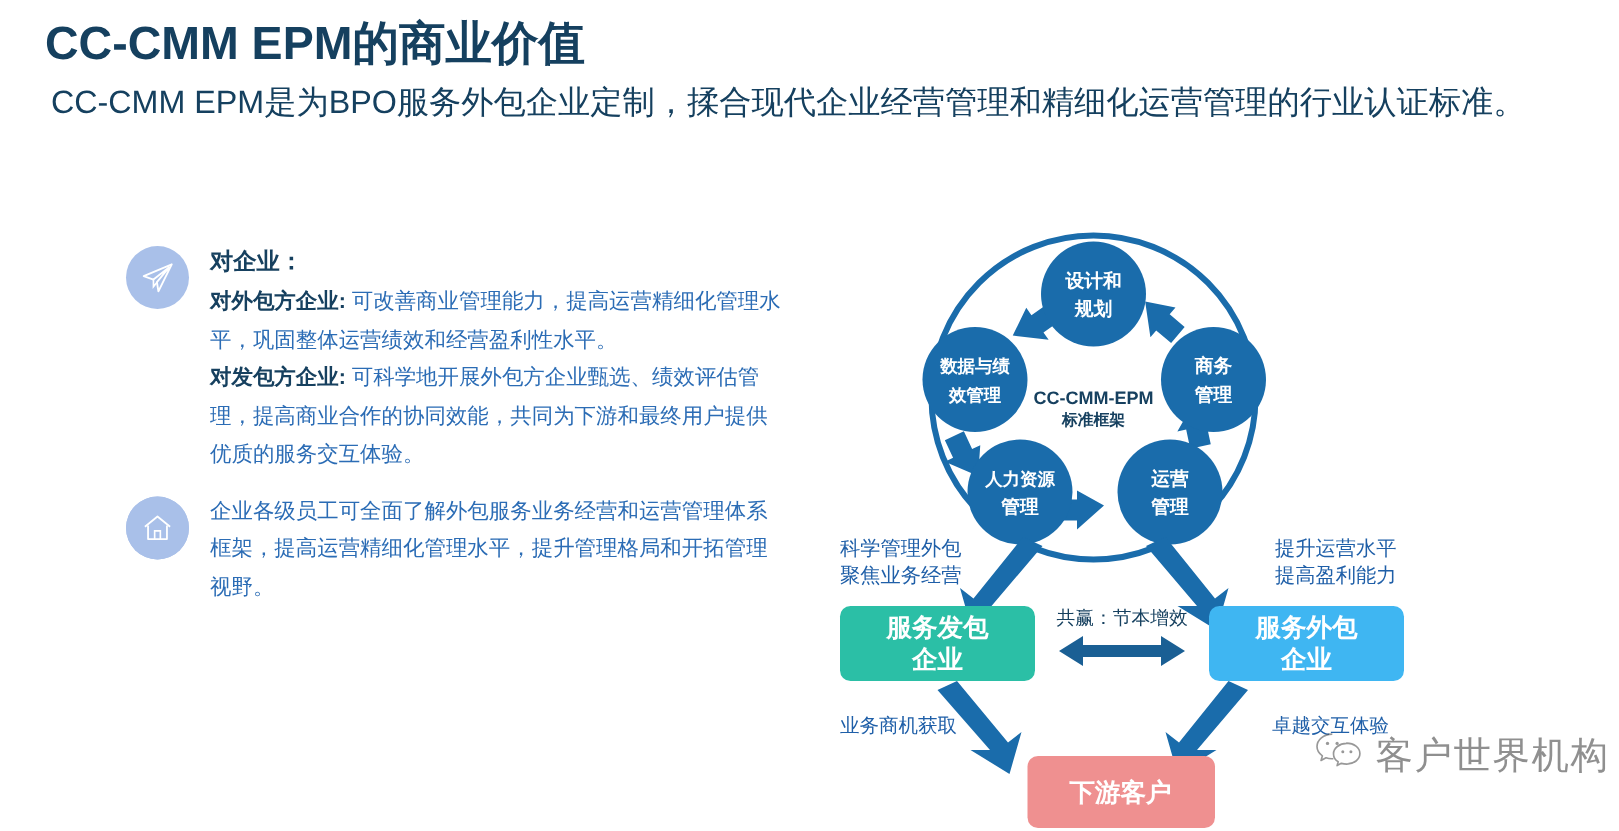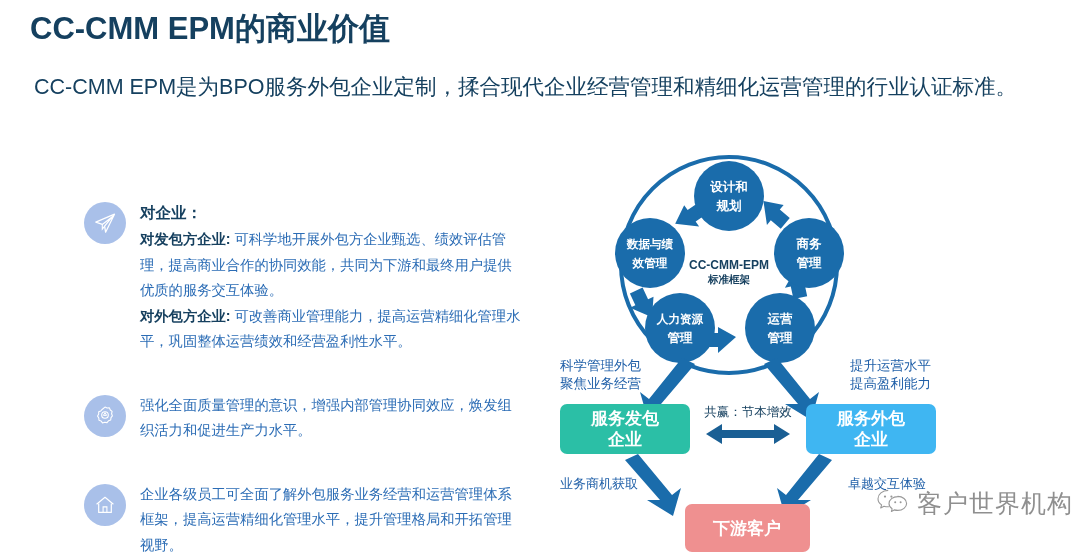--- a/index.html
+++ b/index.html
@@ -22,30 +22,30 @@
     font-size: 31px;
     font-weight: bold;
     color: #15405f;
     letter-spacing: 0px;
     white-space: nowrap;
   }
 
   
   .intro {
     position: absolute;
-    left: 34px; top: 66px;
+    left: 34px; top: 47px;
     width: 1030px;
     font-size: 21.5px;
     line-height: 43px;
     color: #15405f;
   }
 
   
   .blocks { position: absolute; left: 84px; top: 162px; width: 440px; }
-  .block { position: relative; margin-bottom: 10px; margin-top: 38px; }
+  .block { position: relative; margin-bottom: 10px; }
   .block-icon {
     position: absolute; left: 0; top: 2px;
     width: 42px; height: 42px; border-radius: 50%;
     background: #a9c0e9;
     display: flex; align-items: center; justify-content: center;
   }
   .block-icon svg { display: block; }
   .block-body { margin-left: 56px; }
   .block-title {
     font-size: 15.5px; font-weight: bold; color: #16405f;
@@ -92,41 +92,40 @@
     <div class="block" id="block-0">
       <div class="block-icon">
         <svg width="24" height="24" viewBox="0 0 24 24">
           <path d="M21.5 3.2 L2.8 11.1 L9.3 13.4 L19.6 5.4 L11.6 15.1 L12.6 21.2 Z" fill="none" stroke="#ffffff" stroke-width="1.25" stroke-linejoin="round"></path>
           <path d="M9.3 13.4 L9.3 18.1 L11.7 15.2" fill="none" stroke="#ffffff" stroke-width="1.1"></path>
         </svg>
       </div>
       <div class="block-body">
         <div class="block-title">对企业：</div>
         <div class="block-para">
-          <b>对发包方企业:</b><span> 可科学地开展外包方企业甄选、绩效评估管理，提高商业合作的协同效能，共同为下游和最终用户提供优质的服务交互体验。</span>
+          <b>对外包方企业:</b><span> 可改善商业管理能力，提高运营精细化管理水平，巩固整体运营绩效和经营盈利性水平。</span>
         </div>
         <div class="block-para">
-          <b>对外包方企业:</b><span> 可改善商业管理能力，提高运营精细化管理水平，巩固整体运营绩效和经营盈利性水平。</span>
+          <b>对发包方企业:</b><span> 可科学地开展外包方企业甄选、绩效评估管理，提高商业合作的协同效能，共同为下游和最终用户提供优质的服务交互体验。</span>
         </div>
       </div>
     </div>
 
     <div class="block" id="block-1">
       <div class="block-icon">
         <svg width="24" height="24" viewBox="0 0 24 24">
           <path d="M12 3.1 L14.1 4.0 L16.4 3.9 L17.3 6.0 L19.1 7.4 L18.6 9.7 L19.4 11.9
                    L18.0 13.7 L17.7 16.0 L15.5 16.8 L14.0 18.6 L11.7 18.2 L9.5 18.9
                    L8.1 17.1 L6.0 16.3 L5.8 14.0 L4.6 12.1 L5.7 10.1 L5.7 7.8 L7.8 6.9
                    L9.4 5.2 Z" fill="none" stroke="#ffffff" stroke-width="1.1" stroke-linejoin="round"></path>
           <circle cx="12" cy="11" r="3.3" fill="none" stroke="#ffffff" stroke-width="1.1"></circle>
           <path d="M12 8.6 L13.6 11.4 L10.4 11.4 Z" fill="none" stroke="#ffffff" stroke-width="1"></path>
         </svg>
       </div>
       <div class="block-body">
-        <div class="block-para">强化全面质量管理的意识，增强内部管理协同效应，焕发组织活力和促进生产力水平。</div>
       </div>
     </div>
 
     <div class="block" id="block-2">
       <div class="block-icon">
         <svg width="24" height="24" viewBox="0 0 24 24">
           <path d="M3.6 11.2 L12 4.3 L20.4 11.2" fill="none" stroke="#ffffff" stroke-width="1.2" stroke-linejoin="round"></path>
           <path d="M5.7 10.4 L5.7 19.4 L18.3 19.4 L18.3 10.4" fill="none" stroke="#ffffff" stroke-width="1.2" stroke-linejoin="round"></path>
           <path d="M10.1 19.4 L10.1 13.9 L13.9 13.9 L13.9 19.4" fill="none" stroke="#ffffff" stroke-width="1.1"></path>
         </svg>

